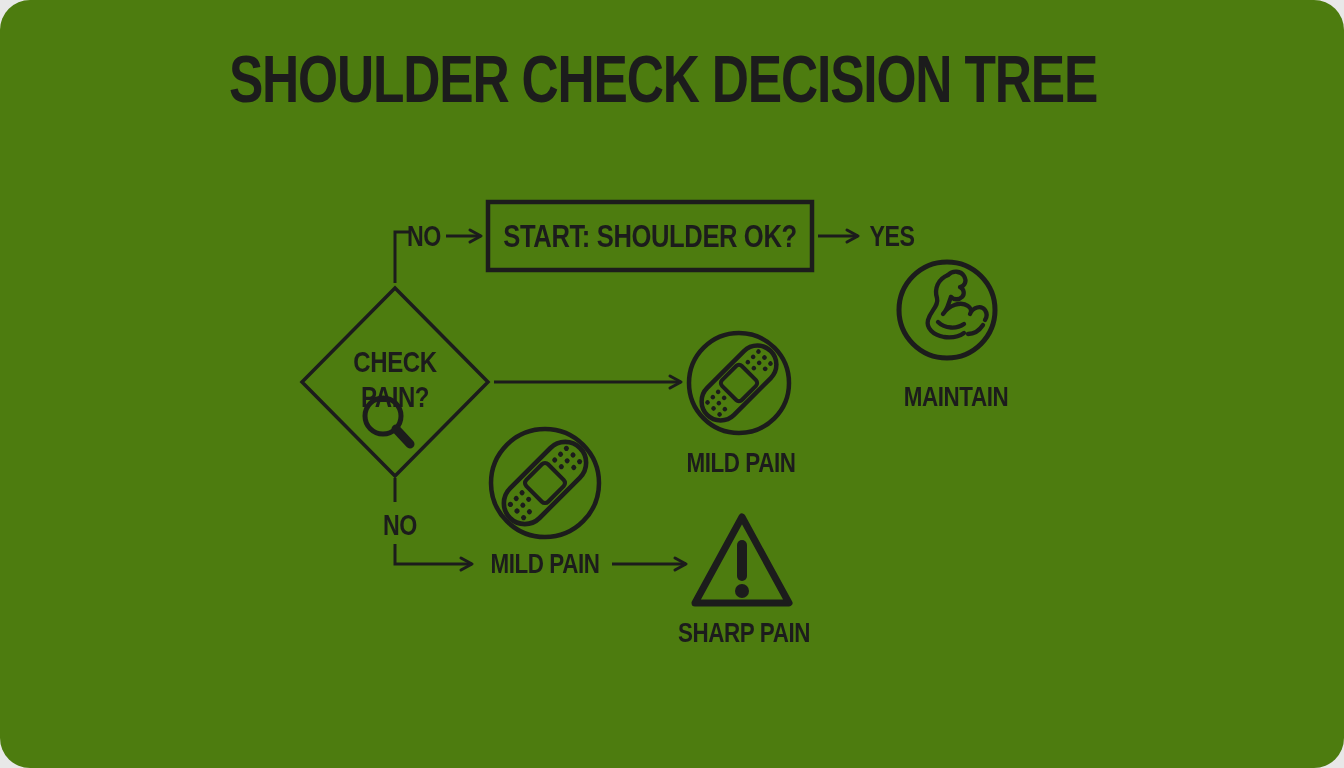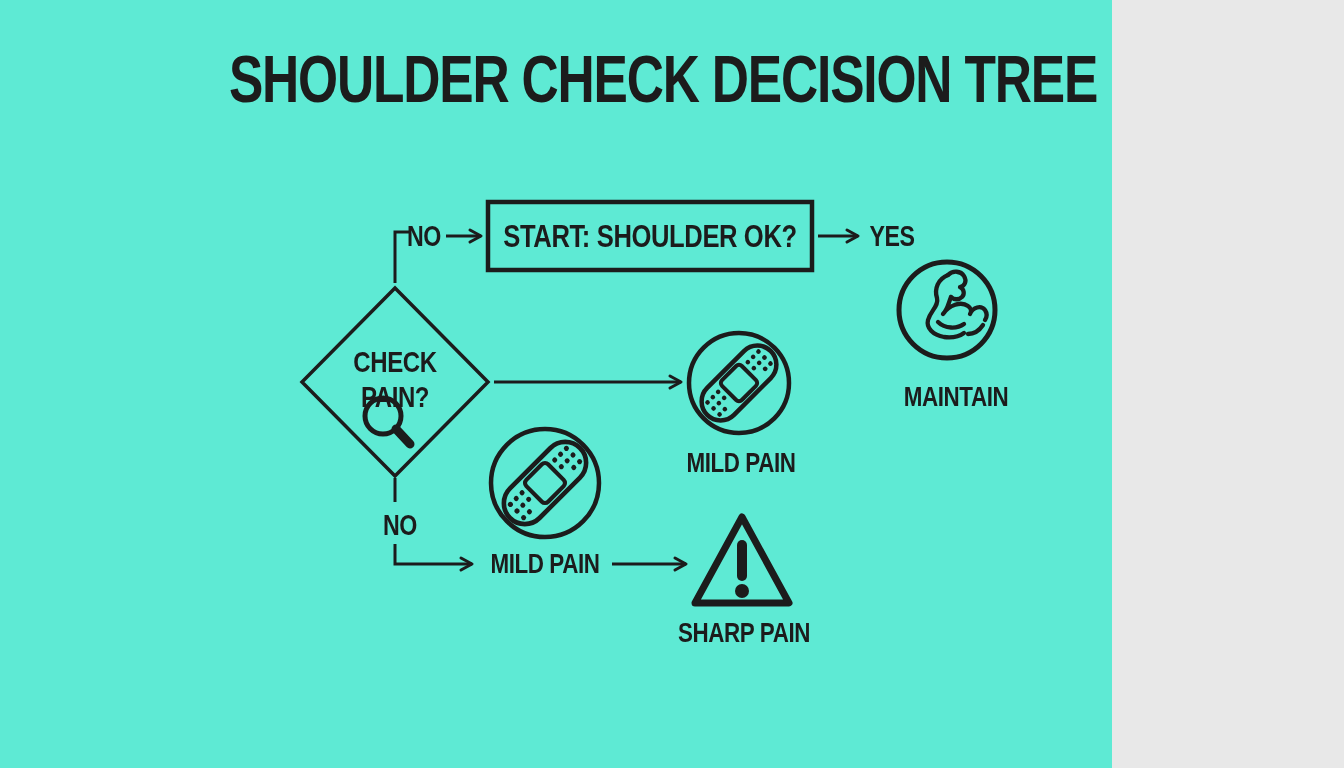--- a/index.html
+++ b/index.html
@@ -1,22 +1,23 @@
 <!DOCTYPE html>
 <html><head>
 <meta charset="utf-8">
 <style>
   html,body{margin:0;padding:0;background:#e8e8e8;}
   .canvas{
     position:relative;
-    width:1112px;height:768px;
-    background:#5eead4;
+    width:1344px;height:768px;
+    background:#4d7c0f;
     overflow:hidden;
     font-family:"Liberation Sans","DejaVu Sans",sans-serif;
     color:#1c1c1c;
+    border-radius:30px;
   }
   .overlay{position:absolute;left:0;top:0;}
   .lbl{
     position:absolute;
     font-weight:700;
     line-height:1;
     white-space:nowrap;
     letter-spacing:-0.5px;
     transform:translateX(-50%) scaleX(0.8);
     color:#1c1c1c;

